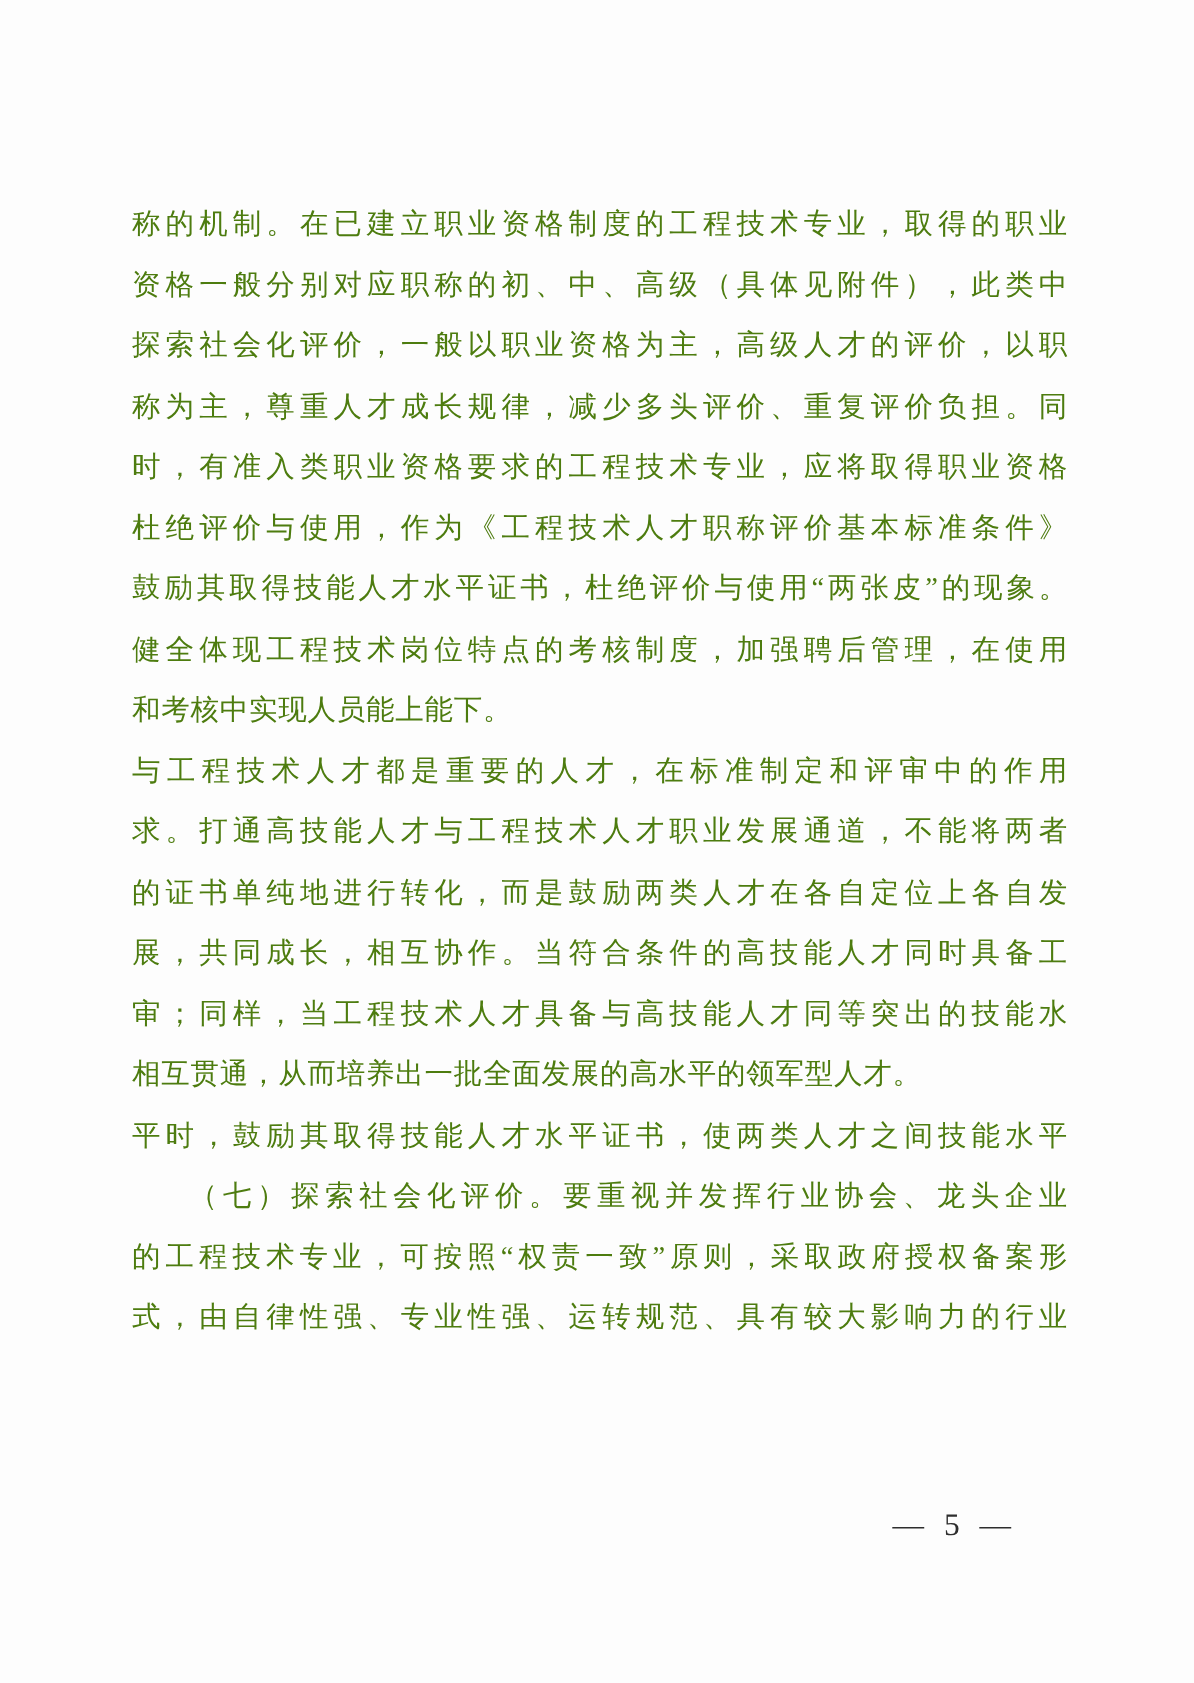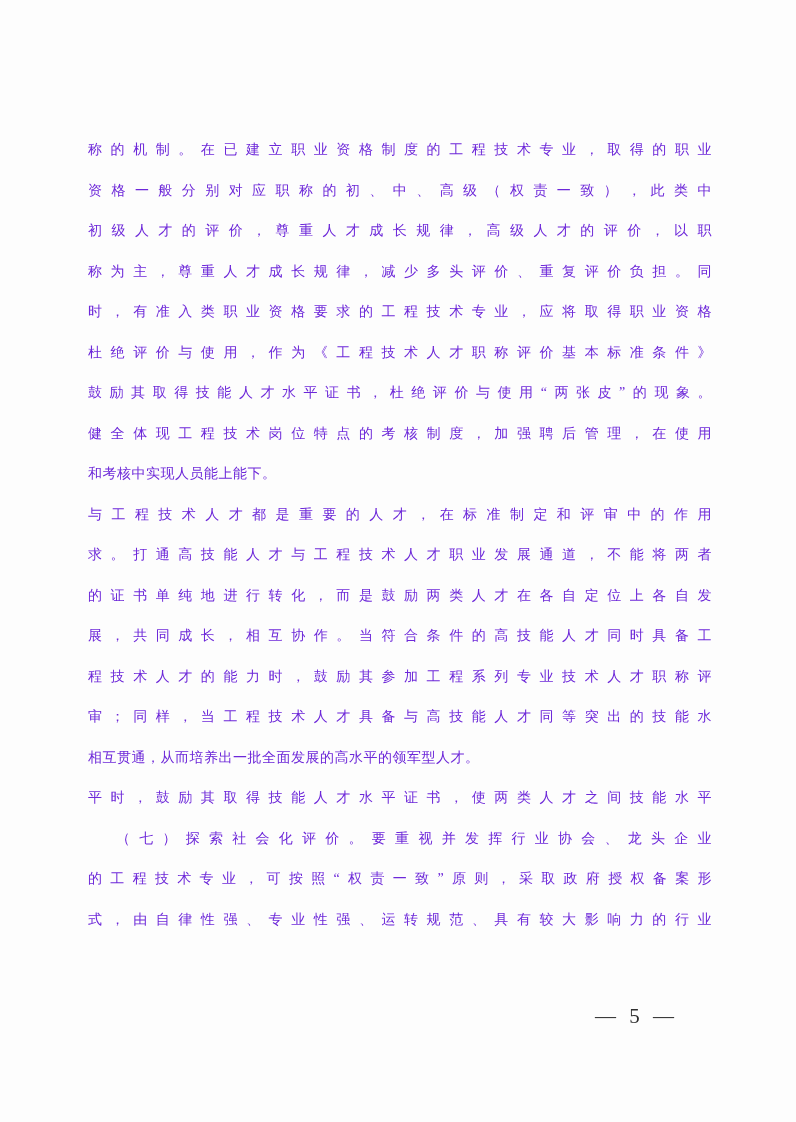--- a/index.html
+++ b/index.html
@@ -19,24 +19,24 @@
     position: absolute;
     left: 88px;
     top: 130px;
     width: 624px;
   }
   .paragraph {
     margin: 0;
     padding: 0;
   }
   .line {
-    font-size: 14px;
+    font-size: 19px;
     line-height: 40.5px;
     height: 40.5px;
-    color: #6d28d9;
+    color: #4d7c0f;
     text-align: justify;
     text-align-last: justify;
     text-justify: inter-character;
     letter-spacing: 0.5px;
     overflow: hidden;
     font-family: Liberation Serif, serif;
   }
   .line.lastline {
     text-align-last: left;
   }
@@ -54,35 +54,34 @@
     white-space: nowrap;
   }
 </style>
 </head>
 <body>
 
 <div class="page">
   <div class="doc-body">
       <div class="paragraph">
         <div class="line">称的机制。在已建立职业资格制度的工程技术专业，取得的职业</div>
-        <div class="line">资格一般分别对应职称的初、中、高级（权责一致），此类中</div>
-        <div class="line">初级人才的评价，尊重人才成长规律，高级人才的评价，以职</div>
+        <div class="line">资格一般分别对应职称的初、中、高级（具体见附件），此类中</div>
+        <div class="line">探索社会化评价，一般以职业资格为主，高级人才的评价，以职</div>
         <div class="line">称为主，尊重人才成长规律，减少多头评价、重复评价负担。同</div>
         <div class="line">时，有准入类职业资格要求的工程技术专业，应将取得职业资格</div>
         <div class="line">杜绝评价与使用，作为《工程技术人才职称评价基本标准条件》</div>
         <div class="line">鼓励其取得技能人才水平证书，杜绝评价与使用“两张皮”的现象。</div>
         <div class="line">健全体现工程技术岗位特点的考核制度，加强聘后管理，在使用</div>
         <div class="line lastline">和考核中实现人员能上能下。</div>
       </div>
       <div class="paragraph">
         <div class="line">与工程技术人才都是重要的人才，在标准制定和评审中的作用</div>
         <div class="line">求。打通高技能人才与工程技术人才职业发展通道，不能将两者</div>
         <div class="line">的证书单纯地进行转化，而是鼓励两类人才在各自定位上各自发</div>
         <div class="line">展，共同成长，相互协作。当符合条件的高技能人才同时具备工</div>
-        <div class="line">程技术人才的能力时，鼓励其参加工程系列专业技术人才职称评</div>
         <div class="line">审；同样，当工程技术人才具备与高技能人才同等突出的技能水</div>
         <div class="line lastline">相互贯通，从而培养出一批全面发展的高水平的领军型人才。</div>
         <div class="line">平时，鼓励其取得技能人才水平证书，使两类人才之间技能水平</div>
       </div>
       <div class="paragraph">
         <div class="line indent">（七）探索社会化评价。要重视并发挥行业协会、龙头企业</div>
         <div class="line">的工程技术专业，可按照“权责一致”原则，采取政府授权备案形</div>
         <div class="line">式，由自律性强、专业性强、运转规范、具有较大影响力的行业</div>
       </div>
     </div>

